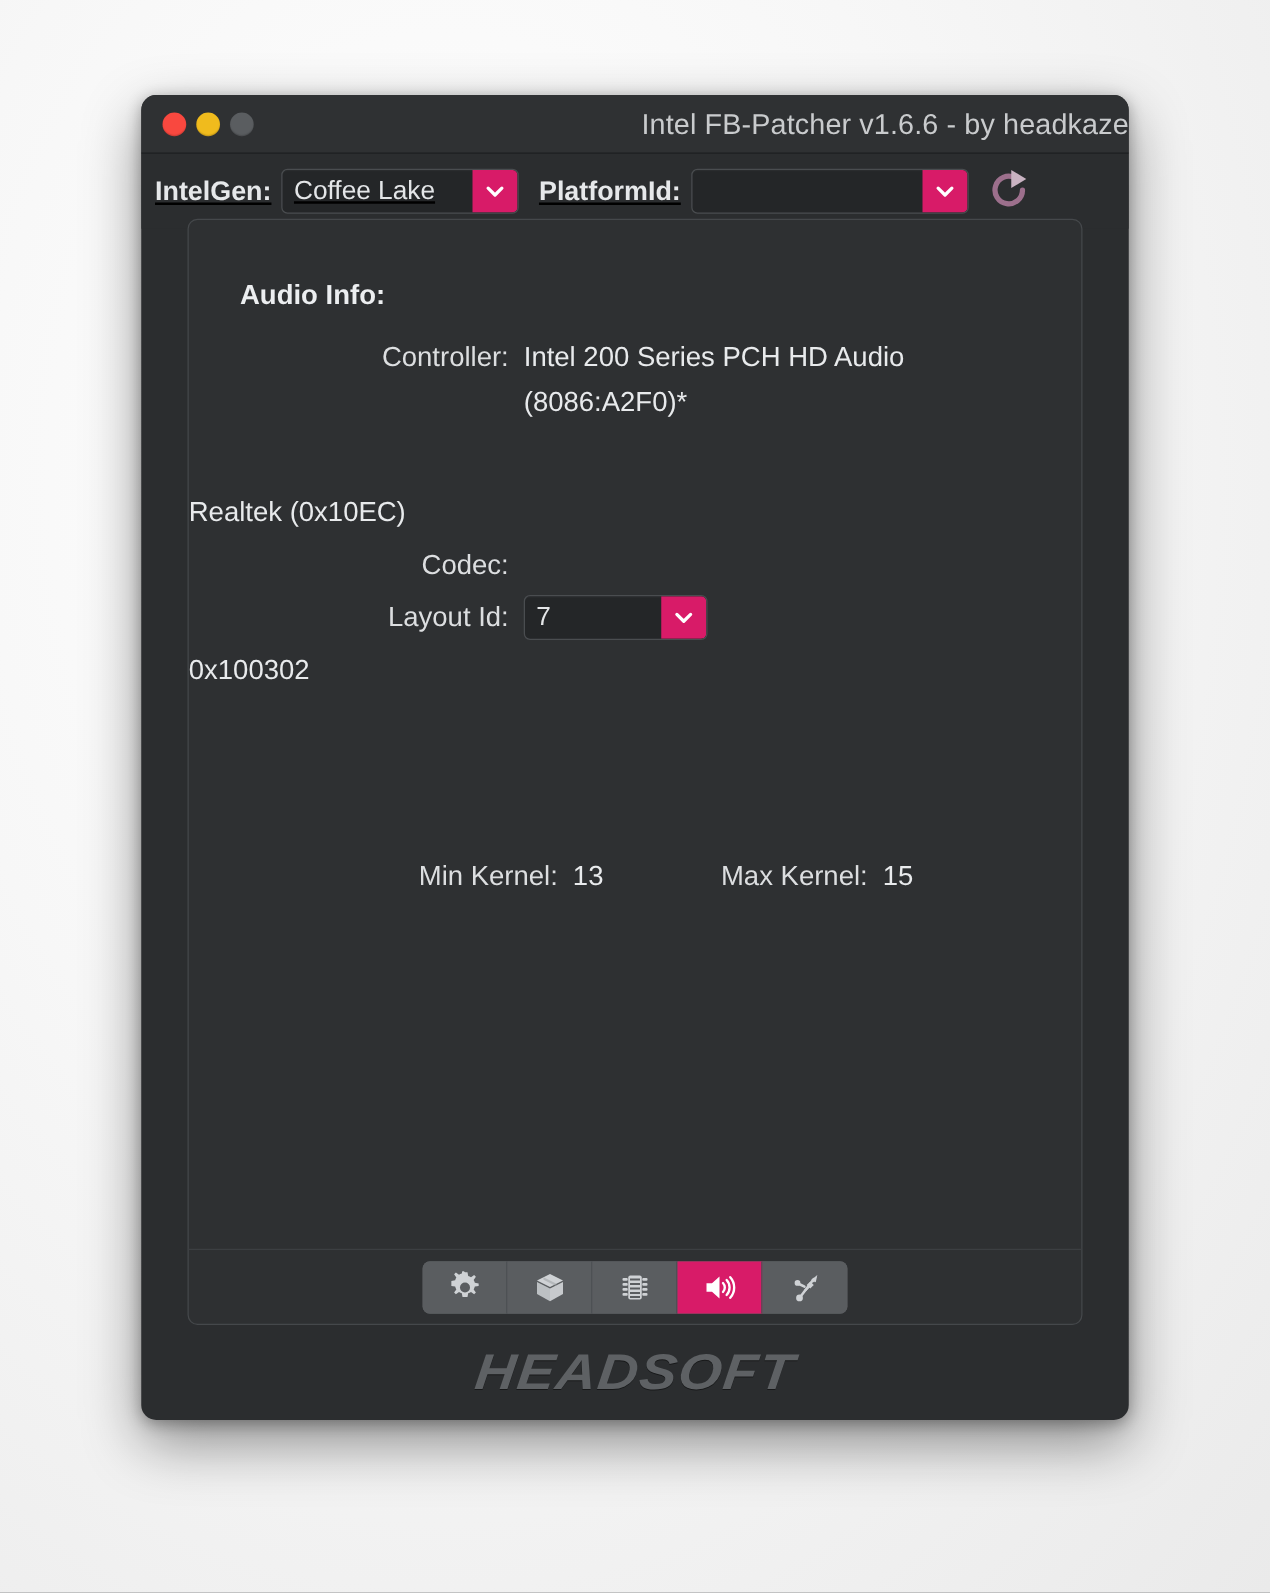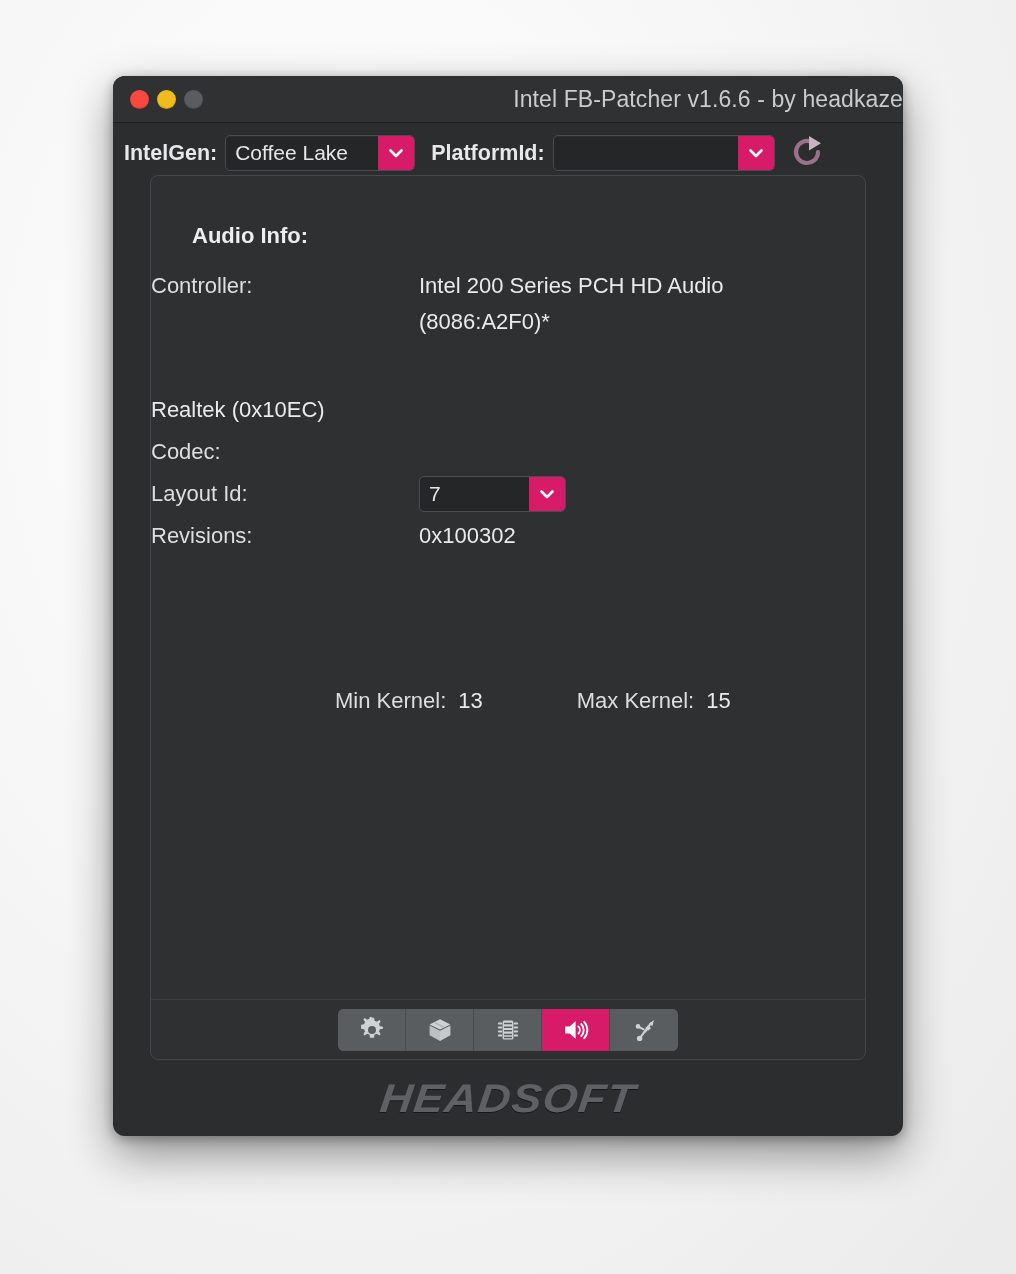--- a/index.html
+++ b/index.html
@@ -72,20 +72,21 @@
   
   #topbar {
     flex: 0 0 60px;
     height: 60px;
     background: #2b2d2f;
     display: flex;
     align-items: center;
     padding: 0 8px 0 11px;
     box-sizing: border-box;
     gap: 0;
+    text-decoration: underline;
   }
   .field-label {
     font-size: 21.5px;
     font-weight: bold;
     color: #e6e8ea;
     white-space: nowrap;
   }
   .combo {
     position: relative;
     display: flex;
@@ -200,20 +201,21 @@
     top: 92px;
     width: 100%;
   }
   .info-row {
     display: flex;
     align-items: flex-start;
     margin-bottom: 6px;
   }
   .info-row .lbl {
     width: 268px;
+    text-align: right;
     padding-right: 12px;
     font-size: 22px;
     color: #dcdee0;
     box-sizing: border-box;
     flex: 0 0 268px;
     line-height: 36px;
   }
   .info-row .val {
     font-size: 22px;
     color: #e8eaec;
@@ -377,21 +379,20 @@
               <span class="combo-arrow">
                 <svg width="20" height="20" viewBox="0 0 20 20" aria-hidden="true">
                   <path d="M4.5 7.5 L10 13 L15.5 7.5" fill="none" stroke="#ffffff" stroke-width="2.6" stroke-linecap="round" stroke-linejoin="round"></path>
                 </svg>
               </span>
             </div>
           </div>
         </div>
 
         <div class="info-row" id="row-revisions">
-          <div class="lbl">Revisions:</div>
           <div class="val">0x100302</div>
         </div>
 
       </div>
 
       <div id="kernel-row">
         <span class="klbl" id="min-kernel-label">Min Kernel:</span>
         <span class="kval">13</span>
         <span class="klbl" id="max-kernel-label">Max Kernel:</span>
         <span class="kval">15</span>

